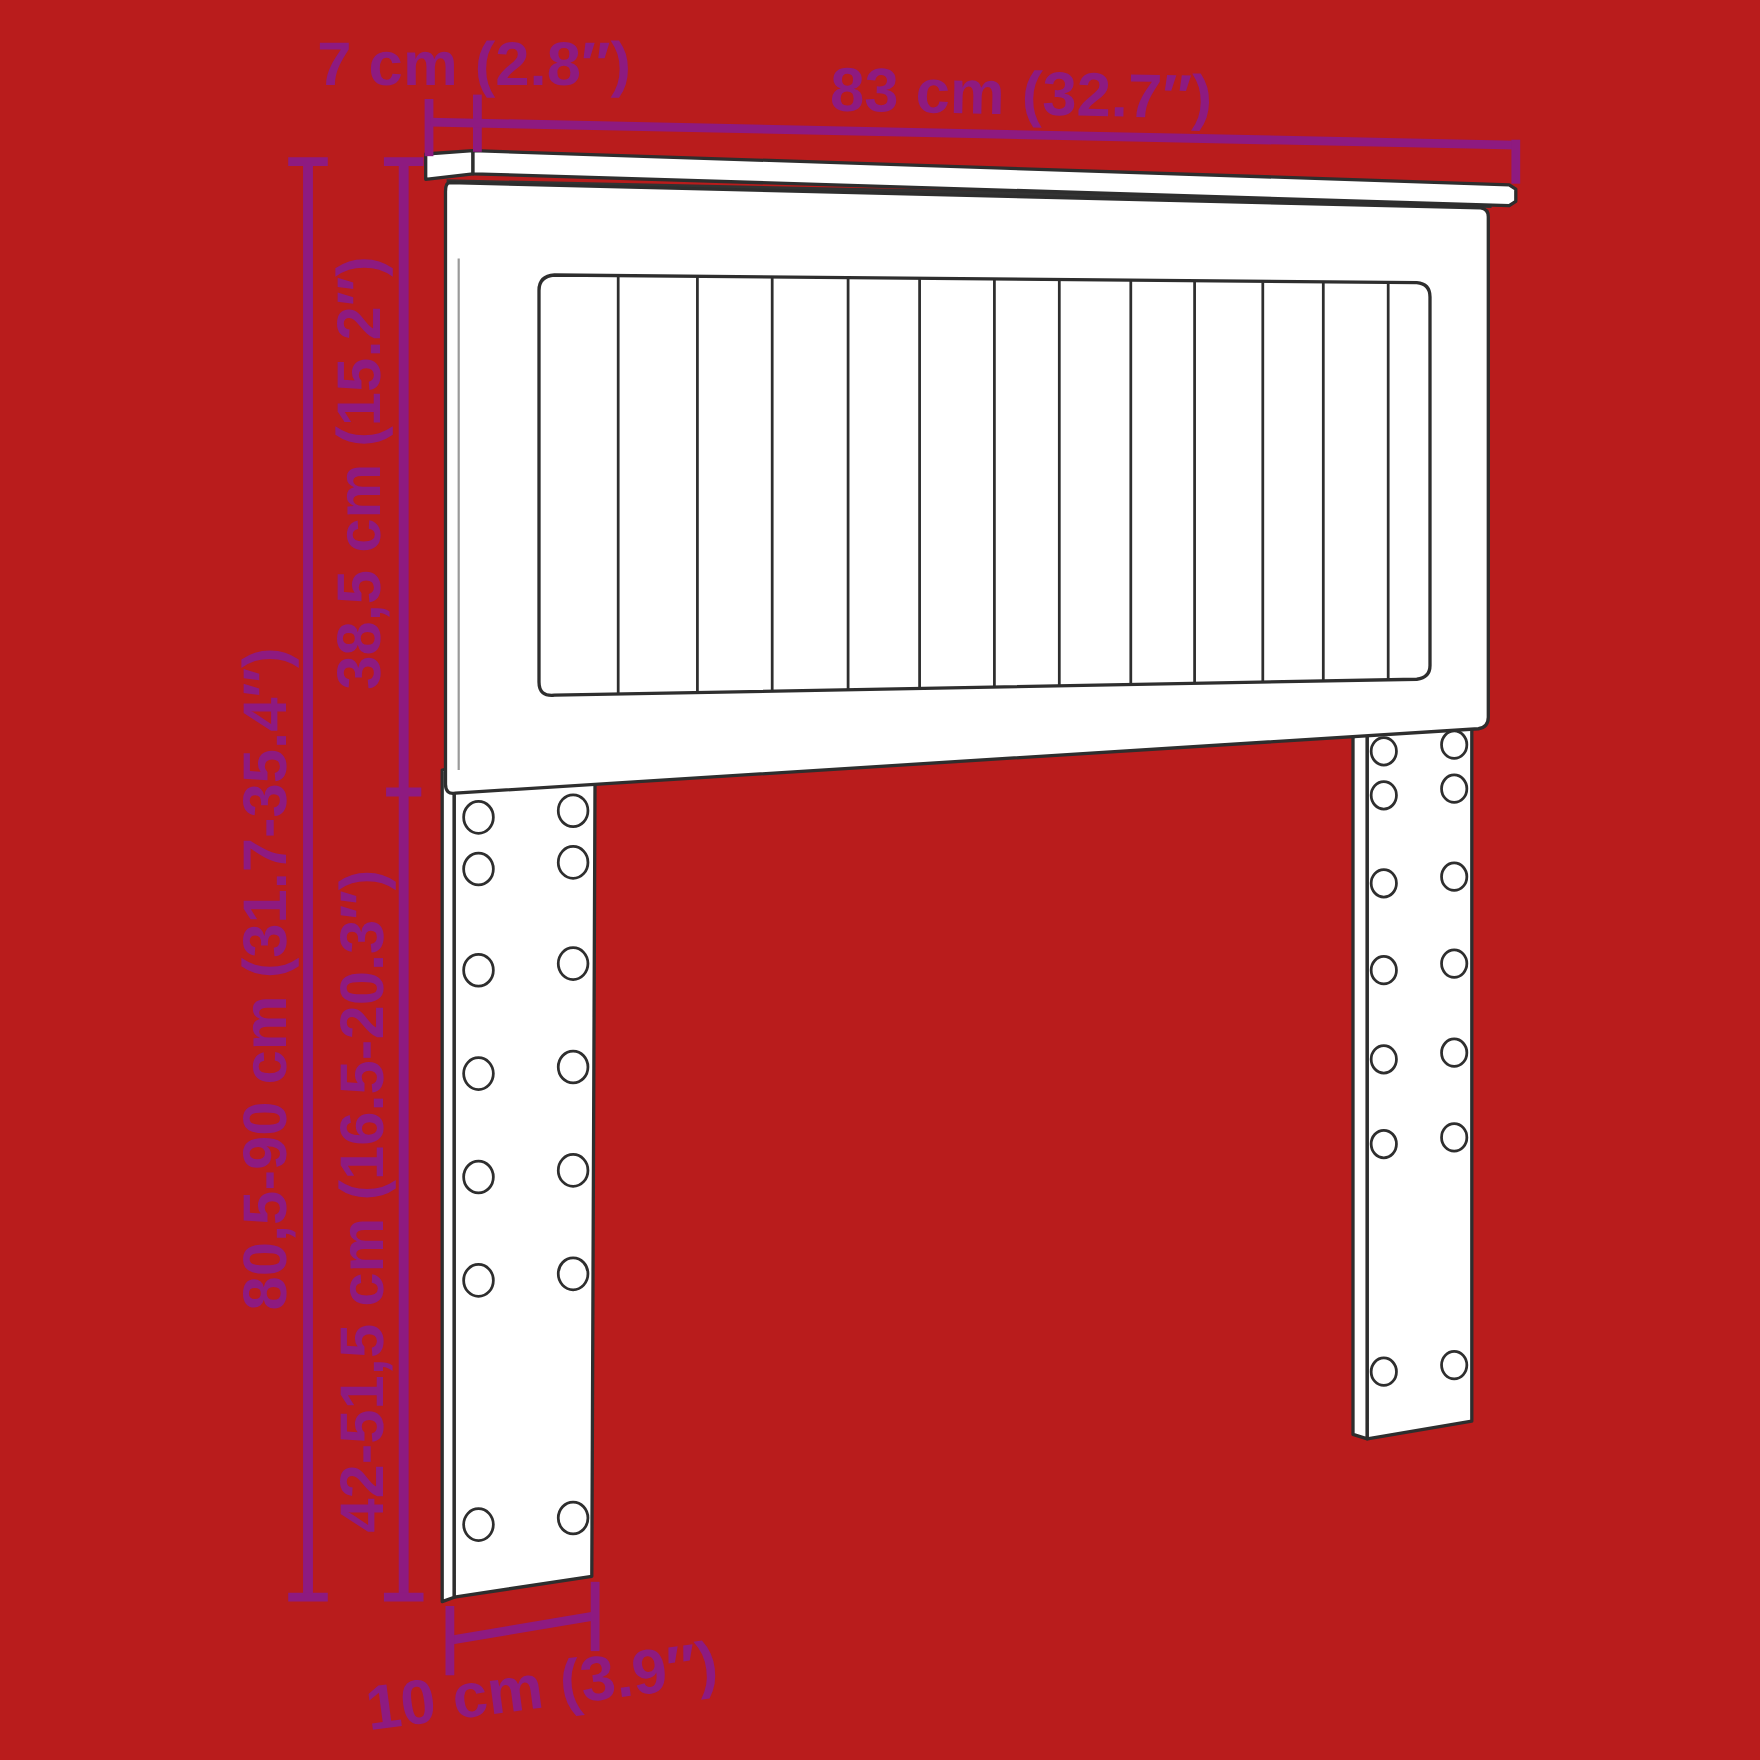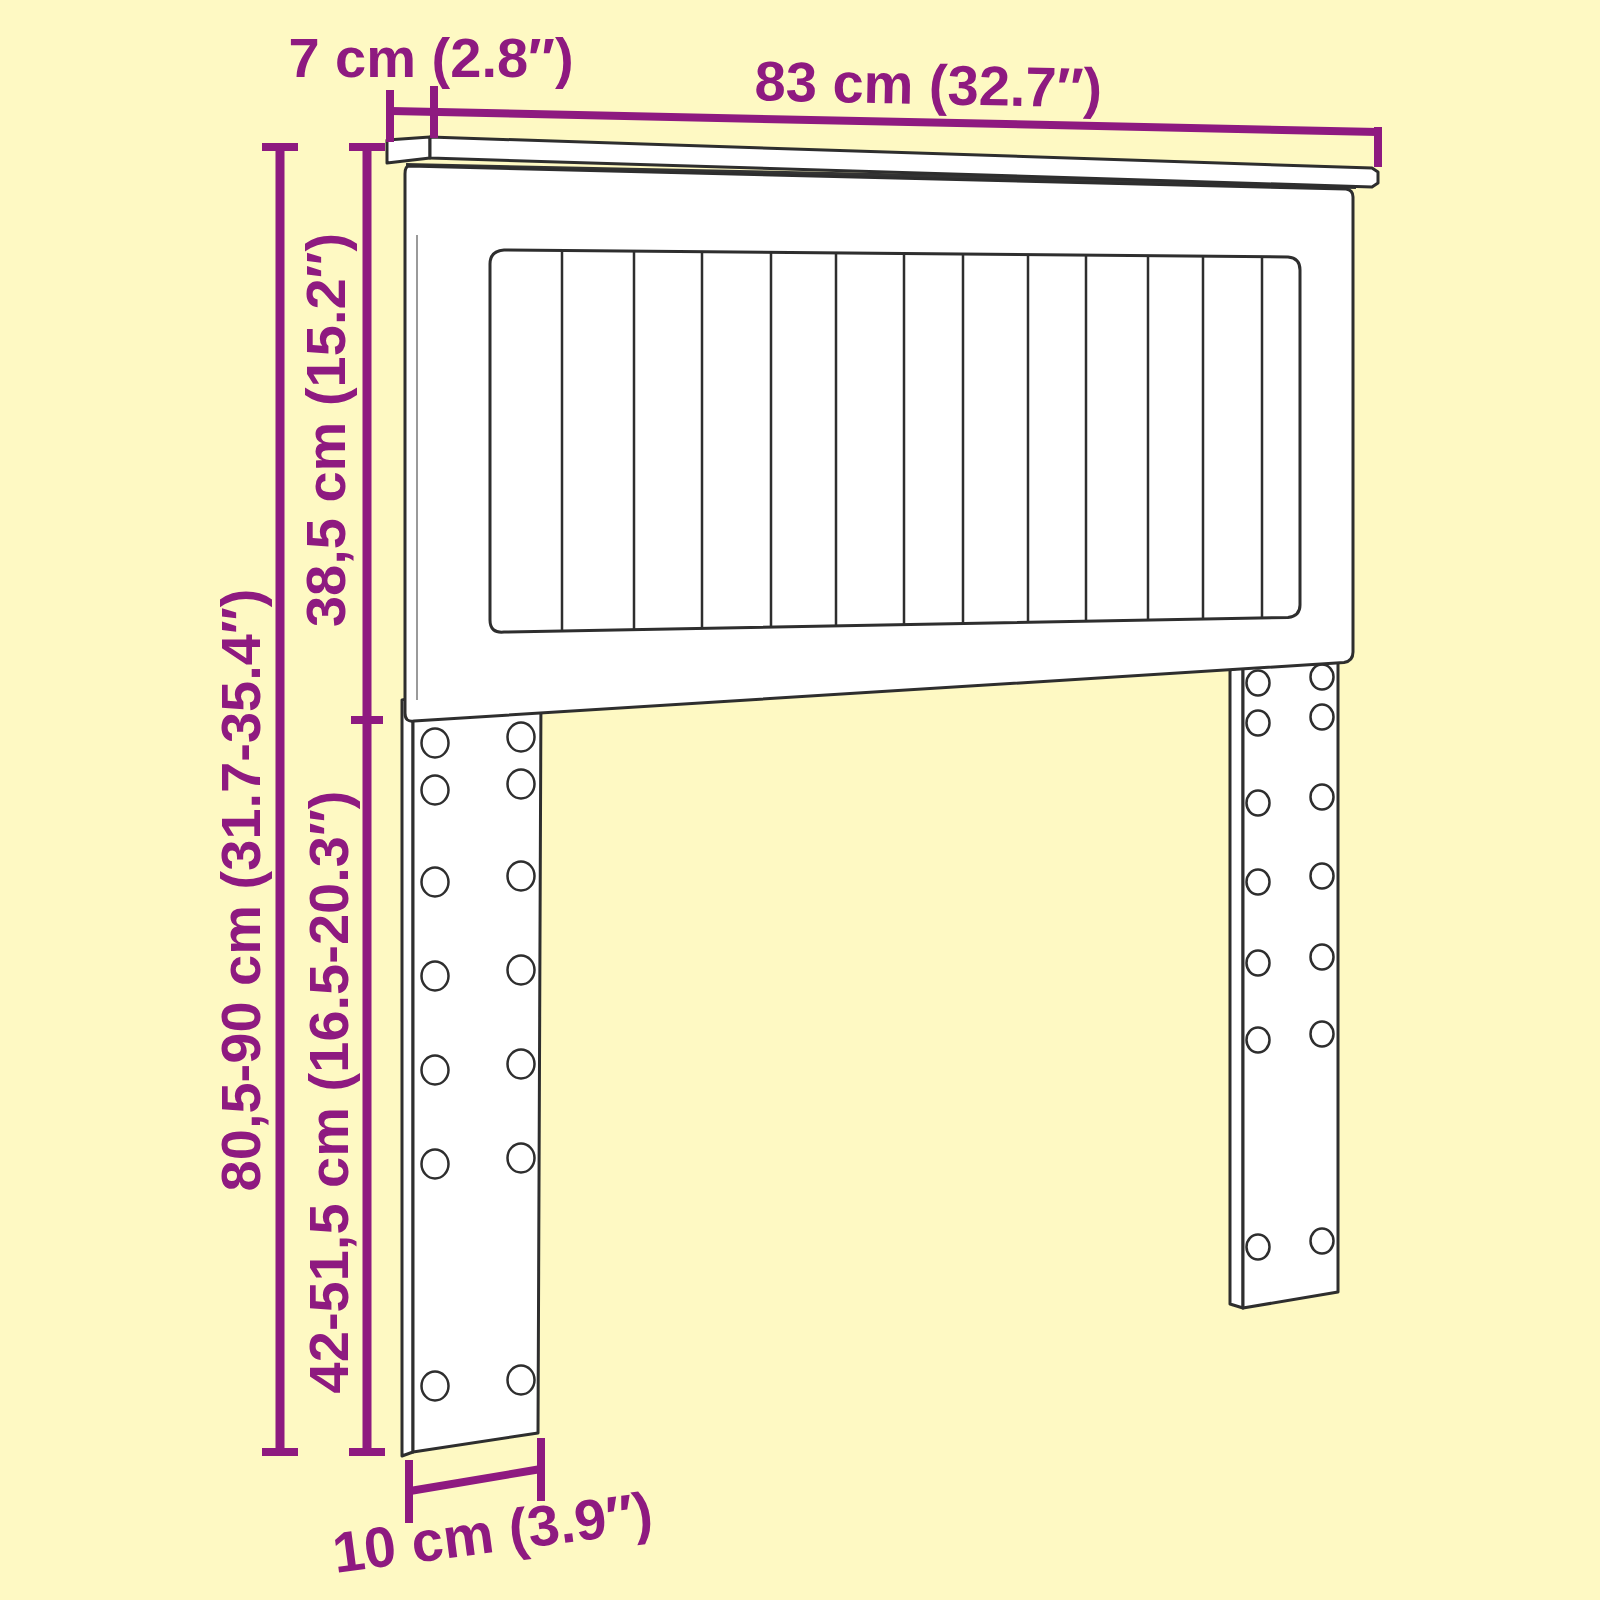--- a/index.html
+++ b/index.html
@@ -4,21 +4,21 @@
 <style>
   html, body {
     margin: 0;
     padding: 0;
     background: #ffffff;
   }
   .stage {
     position: relative;
     width: 1600px;
     height: 1600px;
-    background: #fef9c3;
+    background: #b91c1c;
     overflow: hidden;
   }
   svg {
     display: block;
   }
   .dim-text {
     font-family: "Liberation Sans", "DejaVu Sans", sans-serif;
     font-weight: 700;
     font-size: 56px;
   }

